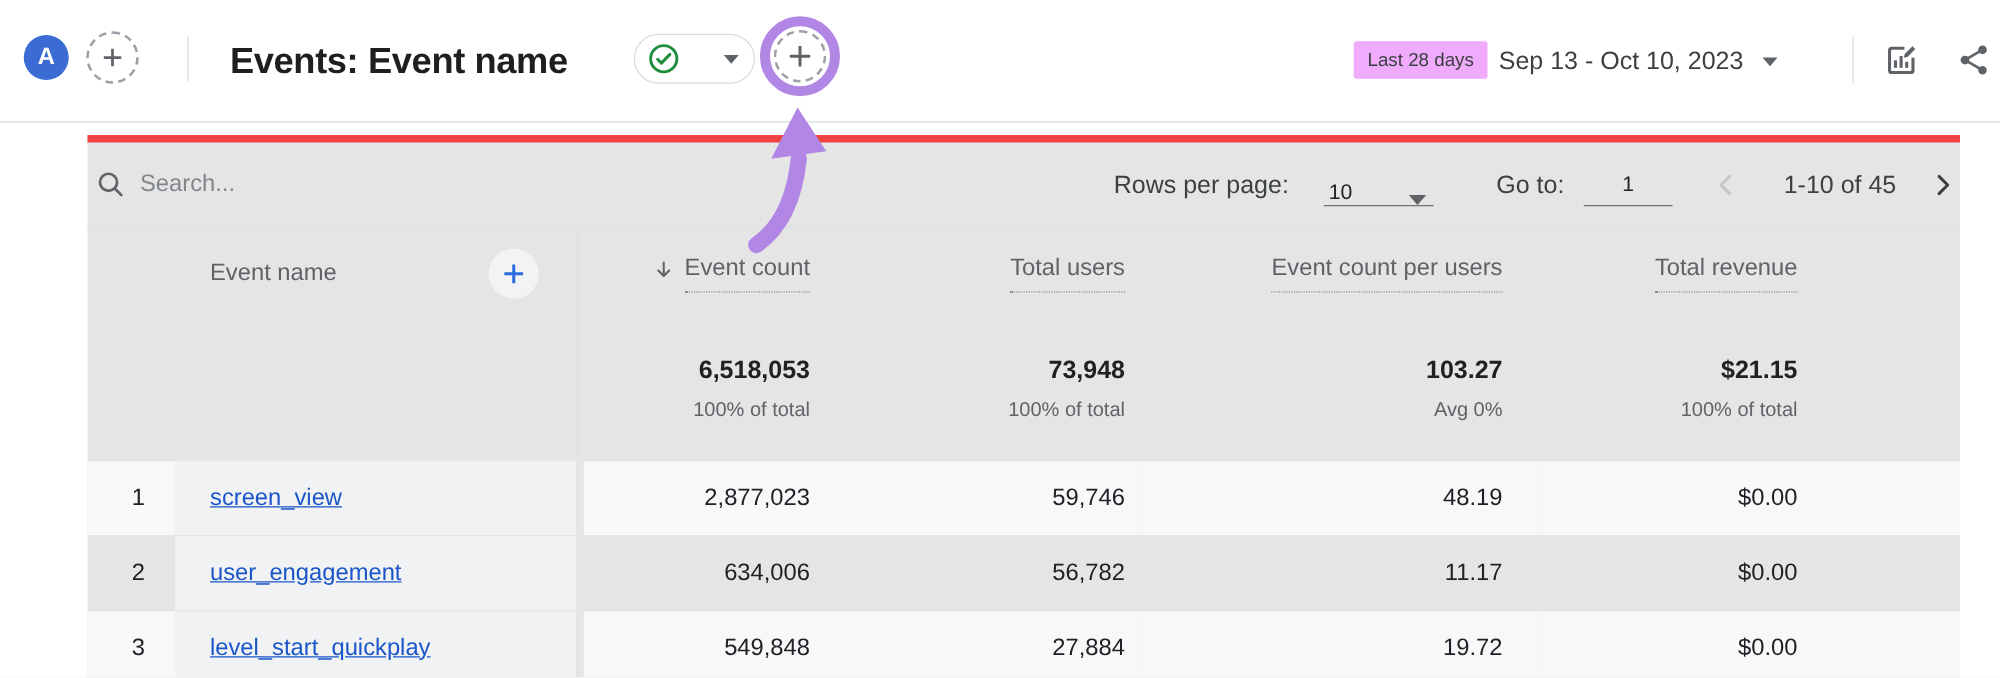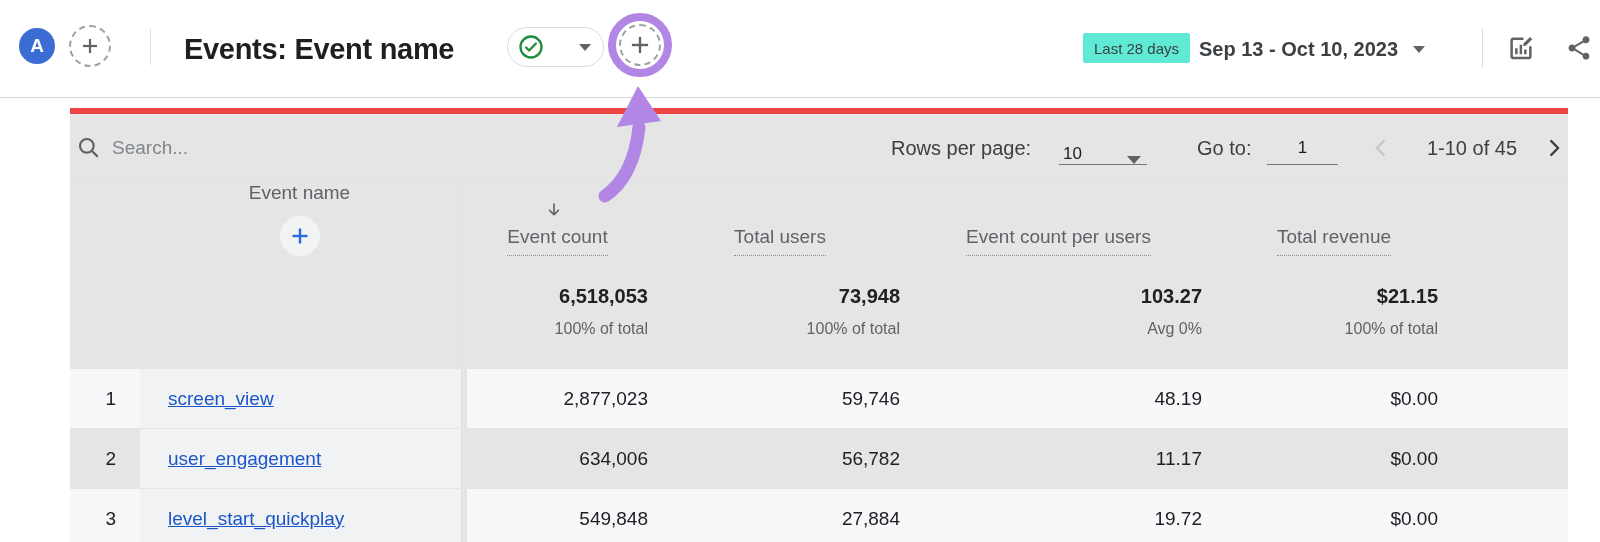--- a/index.html
+++ b/index.html
@@ -31,24 +31,24 @@
   .report-title{position:absolute;left:184px;top:0;height:98px;display:flex;align-items:center;
     font-size:29px;letter-spacing:-0.3px;color:#1f1f1f;}
   .status-pill{position:absolute;left:507px;top:27px;width:97px;height:40px;border:1px solid #dadce0;
     border-radius:20px;background:#fff;display:flex;align-items:center;justify-content:space-between;
     padding:0 12px 0 9px;cursor:pointer;}
   .caret-down{width:0;height:0;border-left:6px solid transparent;border-right:6px solid transparent;
     border-top:7px solid #5f6368;}
   .annotation-ring{position:absolute;left:608px;top:13px;width:64px;height:64px;border-radius:50%;
     border:8px solid var(--annotation-purple);pointer-events:none;}
   
-  .range-badge{position:absolute;left:1083px;top:33px;height:30px;background:#5eead4;color:var(--soft-text);
+  .range-badge{position:absolute;left:1083px;top:33px;height:30px;background:#f0abfc;color:var(--soft-text);
     font-size:15px;display:flex;align-items:center;padding:0 11px;border-radius:2px;}
   .date-range{position:absolute;left:1199px;top:0;height:98px;display:flex;align-items:center;gap:15px;
-    font-size:20px;font-weight:700;color:var(--soft-text);cursor:pointer;}
+    font-size:20px;font-weight:400;color:var(--soft-text);cursor:pointer;}
   .tb-divider2{position:absolute;left:1482px;top:29px;width:1px;height:38px;background:#dadce0;}
   .icon-btn{position:absolute;top:32px;width:32px;height:32px;display:flex;align-items:center;justify-content:center;cursor:pointer;}
   
   .arrow-annot{position:absolute;left:588px;top:78px;pointer-events:none;z-index:40;}
   
   .card{position:absolute;left:70px;top:108px;width:1498px;height:504px;border-top:6px solid #ef4444;background:#e5e5e5;}
   .col-divider{position:absolute;left:391px;top:68px;bottom:0;width:1px;background:#dfe1e3;}
   
   .toolbar{position:absolute;left:0;top:0;width:100%;height:68px;border-bottom:1px solid #e0e2e4;}
   .search-icon{position:absolute;left:6px;top:21px;}
@@ -71,21 +71,21 @@
   .grid{display:grid;grid-template-columns:70px 321px 199px 255px 315px 338px;}
   .c-num{text-align:right;padding-right:24px;}
   .c-name{text-align:left;padding-left:28px;}
   .c-m1{text-align:right;padding-right:12px;margin-left:6px;}
   .c-m2{text-align:right;padding-right:15px;}
   .c-m3{text-align:right;padding-right:28px;}
   .c-m4{text-align:right;padding-right:130px;}
   
   .thead{position:absolute;left:0;top:68px;width:100%;height:74px;}
   .thead .grid{height:100%;}
-  .th-cell{display:flex;align-items:center;font-size:19px;color:var(--gray-text);flex-direction:column;}
+  .th-cell{display:flex;align-items:center;font-size:19px;color:var(--gray-text);}
   .th-cell.c-m1,.th-cell.c-m2,.th-cell.c-m3,.th-cell.c-m4{justify-content:flex-end;}
   .dotted{border-bottom:1px dotted #8a9095;padding-bottom:7px;}
   .name-head{justify-content:space-between;padding-right:30px;}
   .add-col-btn{width:40px;height:40px;border-radius:50%;background:#f1f3f4;display:flex;align-items:center;
     justify-content:center;cursor:pointer;}
   .sort-arrow{margin-right:8px;display:flex;align-items:flex-end;padding-bottom:7px;}
   
   .totals{position:absolute;left:0;top:142px;width:100%;height:112px;}
   .tot-val{font-size:20px;font-weight:600;color:var(--ink);padding-top:29px;}
   .tot-sub{font-size:16px;color:var(--gray-text);padding-top:12px;}

